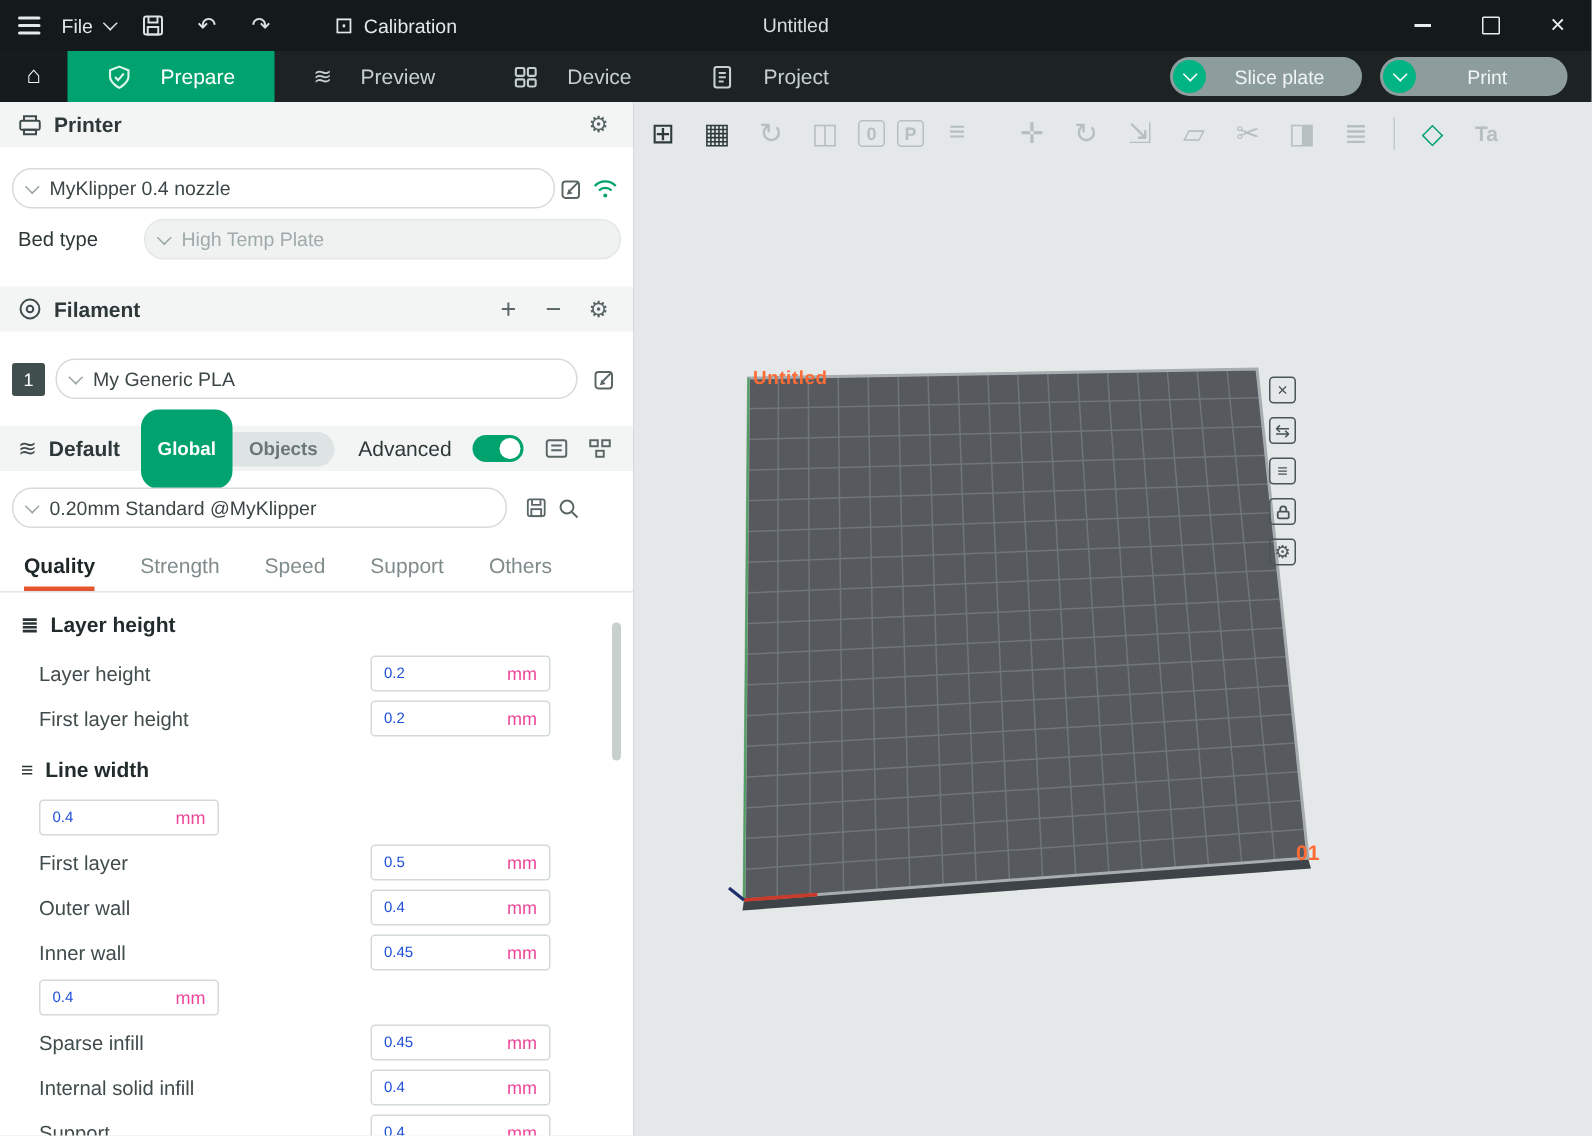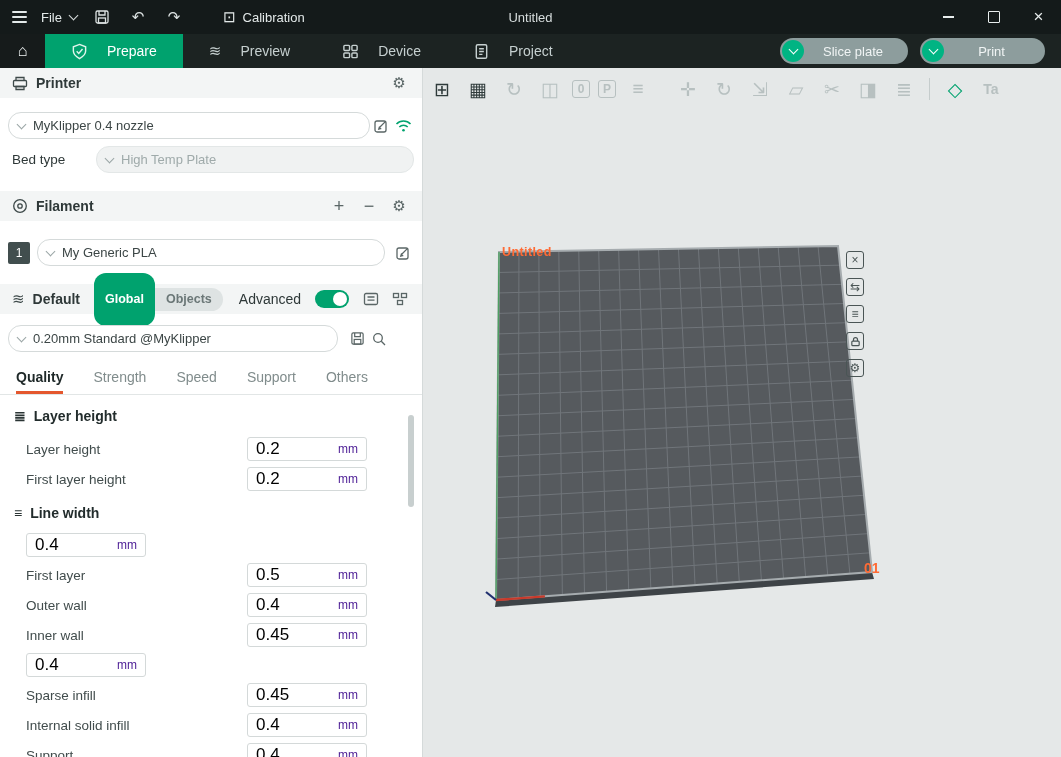--- a/index.html
+++ b/index.html
@@ -81,22 +81,22 @@
          border-bottom:1px solid #E2E6E6;margin-top:12px;}
   .ptab{padding-bottom:6px;color:#808C8C;font-size:14px;cursor:pointer;border-bottom:3px solid transparent;}
   .ptab.active{color:#1E2828;font-weight:bold;border-bottom-color:#E4572E;}
   .pgroup-h{display:flex;align-items:center;gap:8px;padding:0 14px;height:26px;
             font-weight:bold;color:#222C2C;font-size:14px;}
   .pgroup-h .glyph{font-size:14px;color:#2A3434;}
   .prow{display:flex;align-items:center;height:30px;padding-left:26px;padding-right:55px;}
   .plabel{flex:1;color:#414C4C;font-size:13.5px;}
   .pinput{width:120px;height:24px;border:1px solid #D4D9D9;border-radius:3px;background:#fff;
           display:flex;align-items:center;padding:0 8px;box-sizing:border-box;cursor:text;}
-  .pinput .val{flex:1;font-size:17px;color:#000000;}
-  .pinput .unit{font-size:12px;color:#4c1d95;}
+  .pinput .val{flex:1;font-size:10px;color:#1d4ed8;}
+  .pinput .unit{font-size:12px;color:#ec4899;}
   .sb{position:absolute;right:8px;top:347px;width:6px;height:92px;background:#C8CFCF;border-radius:3px;cursor:grab;}
 
   
   .m14{margin-top:14px;} .m7{margin-top:7px;} .m18{margin-top:18px;} .m11{margin-top:11px;}
   .m8{margin-top:8px;} .m6{margin-top:6px;} .m5{margin-top:5px;} .m4{margin-top:4px;}
 
   
   .viewport{position:absolute;left:423px;top:68px;right:0;bottom:0;background:#E5E8E8;overflow:hidden;}
   #plate-svg{position:absolute;left:0;top:0;}
   .vtb{position:absolute;top:7px;left:5px;display:flex;align-items:center;gap:8px;}

